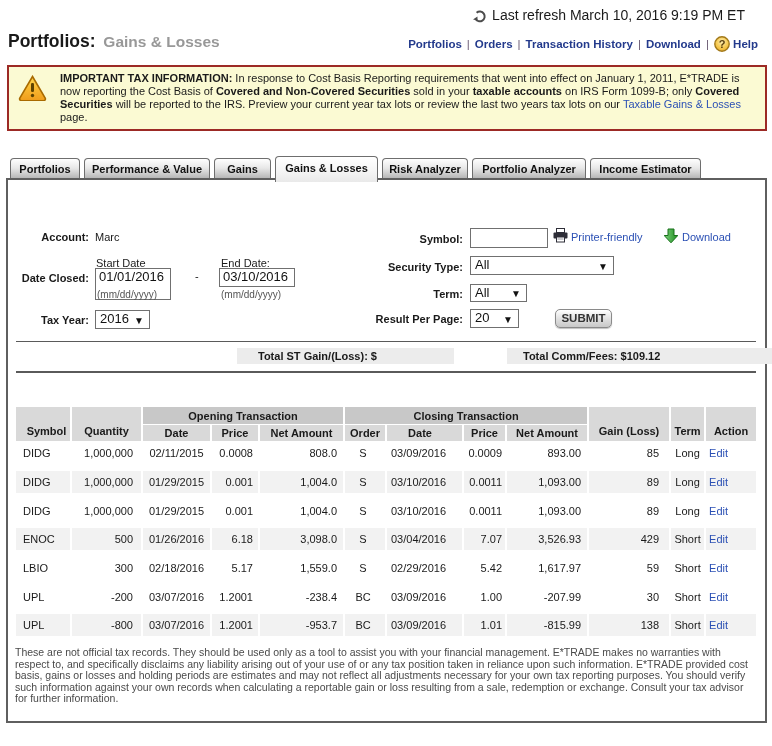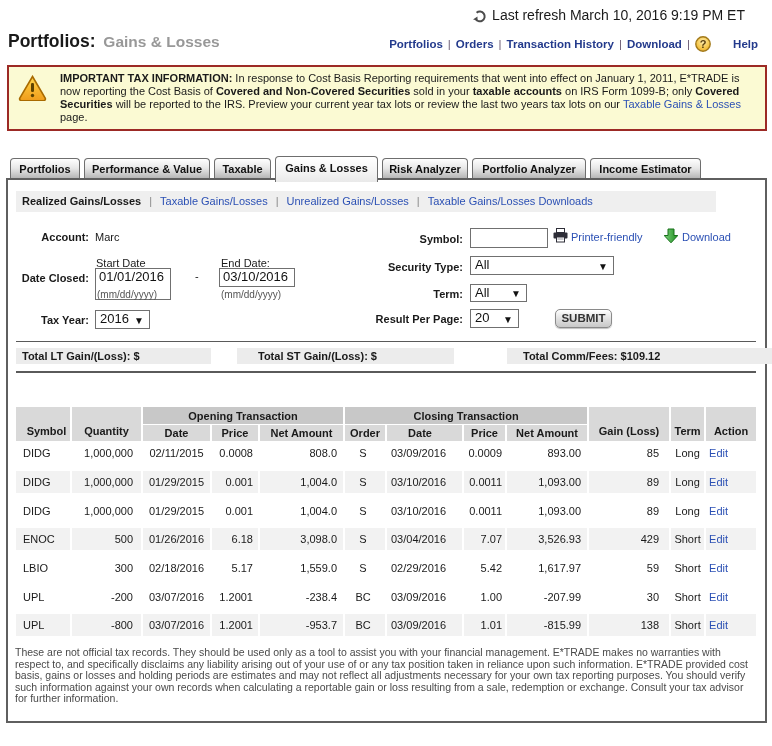--- a/index.html
+++ b/index.html
@@ -12,21 +12,21 @@
 #refresh svg { vertical-align:-3px; margin-right:5px; }
 
 
 #hdg { top:31px; left:8px; font-size:17.5px; font-weight:bold; color:#1a1a1a; letter-spacing:0; }
 #hdg .gray { color:#989898; margin-left:3px; font-size:15.5px; }
 
 
 #topnav { top:36px; right:14px; height:16px; white-space:nowrap; font-size:11.5px; font-weight:bold; color:#233a8c; white-space:nowrap; }
 #topnav .sep { color:#6a5a72; font-weight:normal; padding:0 5px; }
 #topnav a { color:#233a8c; }
-#topnav .help { color:#233a8c; margin-left:19px; }
+#topnav .help { color:#233a8c; margin-left:0; }
 
 
 #notice { top:65px; left:7px; width:760px; height:66px; background:#fbfad3; border:2px solid #9c2a25; }
 #notice .tri { position:absolute; left:9px; top:8px; }
 #notice .txt { position:absolute; left:51px; top:5px; width:702px; font-size:11px; line-height:13px; color:#1a1a1a; }
 #notice .txt a { color:#2b50b4; }
 
 
 .tab { position:absolute; top:158px; height:21px; border:1px solid #6e6e6e; border-bottom:none; border-radius:4px 4px 0 0; background:linear-gradient(#fefefe, #e8e8e8 45%, #b2b2b2); font-size:11px; font-weight:bold; color:#111; text-align:center; line-height:20px; z-index:2; }
 .tab.active { top:156px; height:26px; background:linear-gradient(#ffffff, #f4f4f4 60%, #e9e9e9); z-index:4; line-height:22px; }
@@ -110,28 +110,27 @@
       </defs>
       <path d="M 14.5 1.5 L 27.2 23.2 a 1.8 1.8 0 0 1 -1.6 2.6 H 3.4 a 1.8 1.8 0 0 1 -1.6 -2.6 Z" fill="url(#tg)" stroke="#a86a00" stroke-width="1.6"></path>
       <rect x="13" y="8" width="3" height="9" rx="1.2" fill="#5d4200"></rect>
       <circle cx="14.5" cy="20.5" r="1.7" fill="#5d4200"></circle>
     </svg>
 <div class="txt"><b>IMPORTANT TAX INFORMATION:</b> In response to Cost Basis Reporting requirements that went into effect on January 1, 2011, E*TRADE is<br>now reporting the Cost Basis of <b>Covered and Non-Covered Securities</b> sold in your <b>taxable accounts</b> on IRS Form 1099-B; only <b>Covered<br>Securities</b> will be reported to the IRS. Preview your current year tax lots or review the last two years tax lots on our <a href="#">Taxable Gains &amp; Losses</a><br>page.</div>
 </div>
 
 <div class="tab" style="left:10px;width:70px;">Portfolios</div>
 <div class="tab" style="left:84px;width:126px;">Performance &amp; Value</div>
-<div class="tab" style="left:214px;width:57px;">Taxable</div>
+<div class="tab" style="left:214px;width:57px;">Gains</div>
 <div class="tab active" style="left:275px;width:103px;">Gains &amp; Losses</div>
 <div class="tab" style="left:382px;width:86px;">Risk Analyzer</div>
 <div class="tab" style="left:472px;width:114px;">Portfolio Analyzer</div>
 <div class="tab" style="left:590px;width:111px;">Income Estimator</div>
 
 <div class="abs" id="content">
-  <div id="subnav"><span class="b">Realized Gains/Losses</span><span class="sep">|</span><a href="#">Taxable Gains/Losses</a><span class="sep">|</span><a href="#">Unrealized Gains/Losses</a><span class="sep">|</span><a href="#">Taxable Gains/Losses Downloads</a></div>
 
   <div class="lbl" style="left:-49px;top:51px;">Account:</div>
   <div class="val" style="left:87px;top:51px;">Marc</div>
   <div class="val" style="left:88px;top:77px;">Start Date</div>
   <div class="val" style="left:213px;top:77px;">End Date:</div>
   <div class="lbl" style="left:-49px;top:92px;">Date Closed:</div>
   <div class="inp" style="left:87px;top:88px;width:76px;height:32px;">01/01/2016</div>
   <div class="val" style="left:187px;top:90px;">-</div>
   <div class="inp" style="left:211px;top:88px;width:76px;height:19px;">03/10/2016</div>
   <div class="small" style="left:89px;top:109px;">(mm/dd/yyyy)</div>
@@ -161,21 +160,20 @@
 
   <div class="lbl" style="left:325px;top:81px;">Security Type:</div>
   <div class="sel" style="left:462px;top:76px;width:144px;height:19px;">All<span class="car">▼</span></div>
   <div class="lbl" style="left:325px;top:108px;">Term:</div>
   <div class="sel" style="left:462px;top:104px;width:57px;height:18px;">All<span class="car">▼</span></div>
   <div class="lbl" style="left:325px;top:133px;">Result Per Page:</div>
   <div class="sel" style="left:462px;top:129px;width:49px;height:19px;">20<span class="car">▼</span></div>
   <div id="submitbtn">SUBMIT</div>
 
   <div class="rule" style="top:161px;height:1px;"></div>
-  <div class="totcell" style="left:8px;width:195px;padding-left:6px;">Total LT Gain/(Loss): $</div>
   <div class="totcell" style="left:229px;width:217px;padding-left:21px;">Total ST Gain/(Loss): $</div>
   <div class="totcell" style="left:499px;width:300px;padding-left:16px;">Total Comm/Fees: $109.12</div>
   <div class="rule" style="top:191px;height:2px;"></div>
 
 
   <table id="postable">
     <colgroup>
         <col style="width:56px">
         <col style="width:71px">
         <col style="width:69px">

